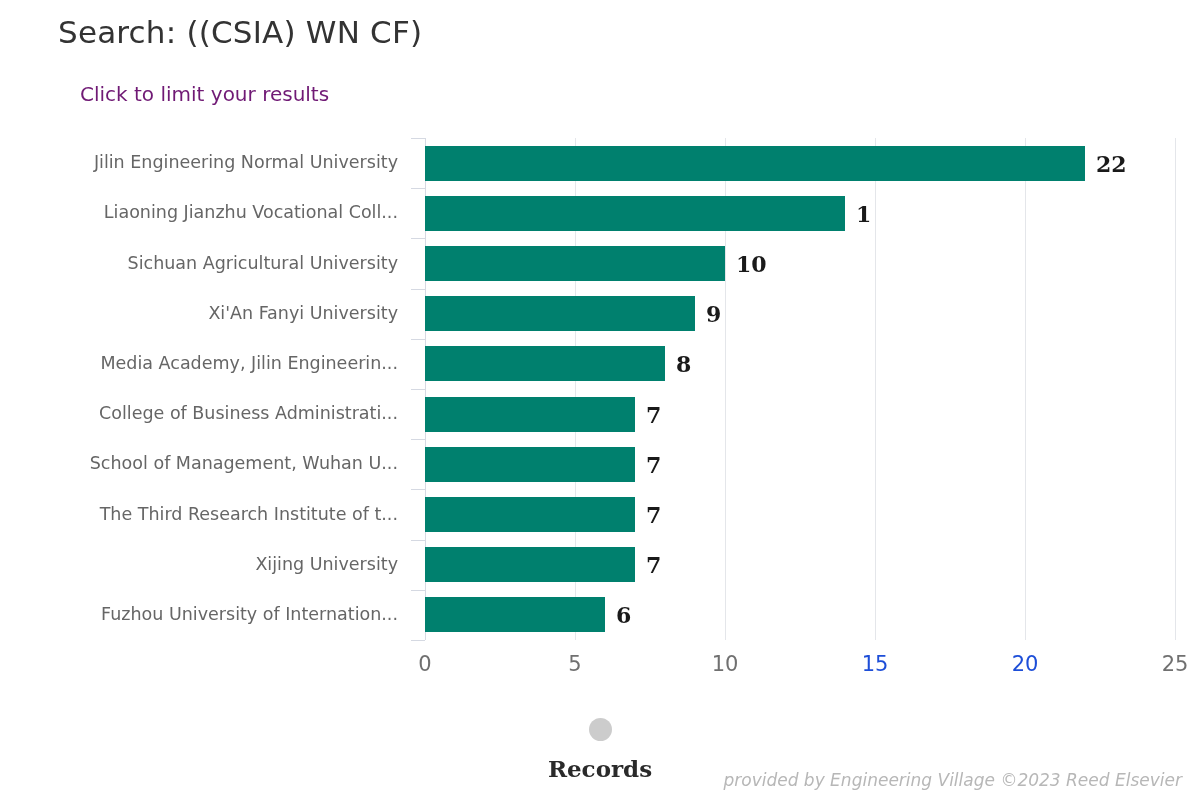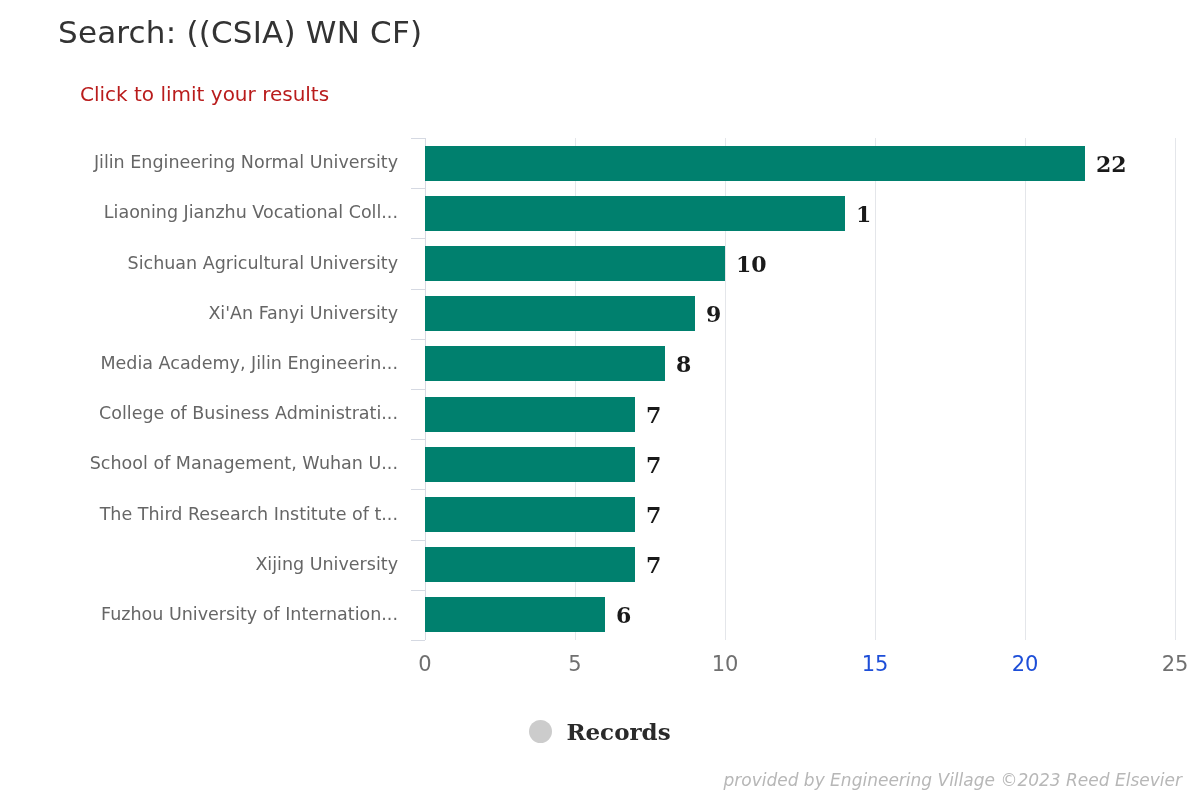--- a/index.html
+++ b/index.html
@@ -35,21 +35,21 @@
     white-space: nowrap;
     text-align: right;
   }
   .chart-subtitle {
     position: absolute;
     left: 80px;
     top: 82px;
     font-family: "DejaVu Sans", sans-serif;
     font-size: 20px;
     font-weight: 400;
-    color: #b91c1c;
+    color: #701a75;
     white-space: nowrap;
   }
   .gridline {
     position: absolute;
     top: 0;
     width: 1px;
     height: 502px;
     background: #e4e6ea;
   }
   .gridline.axis-line {
@@ -117,20 +117,21 @@
   
   .legend {
     position: absolute;
     left: 0;
     top: 718px;
     width: 1200px;
     display: flex;
     align-items: center;
     justify-content: center;
     gap: 14px;
+    flex-direction: column;
   }
   .legend-marker {
     width: 23px;
     height: 23px;
     border-radius: 50%;
     background: #cccccc;
     display: inline-block;
   }
   .legend-label {
     font-family: "DejaVu Serif", serif;

